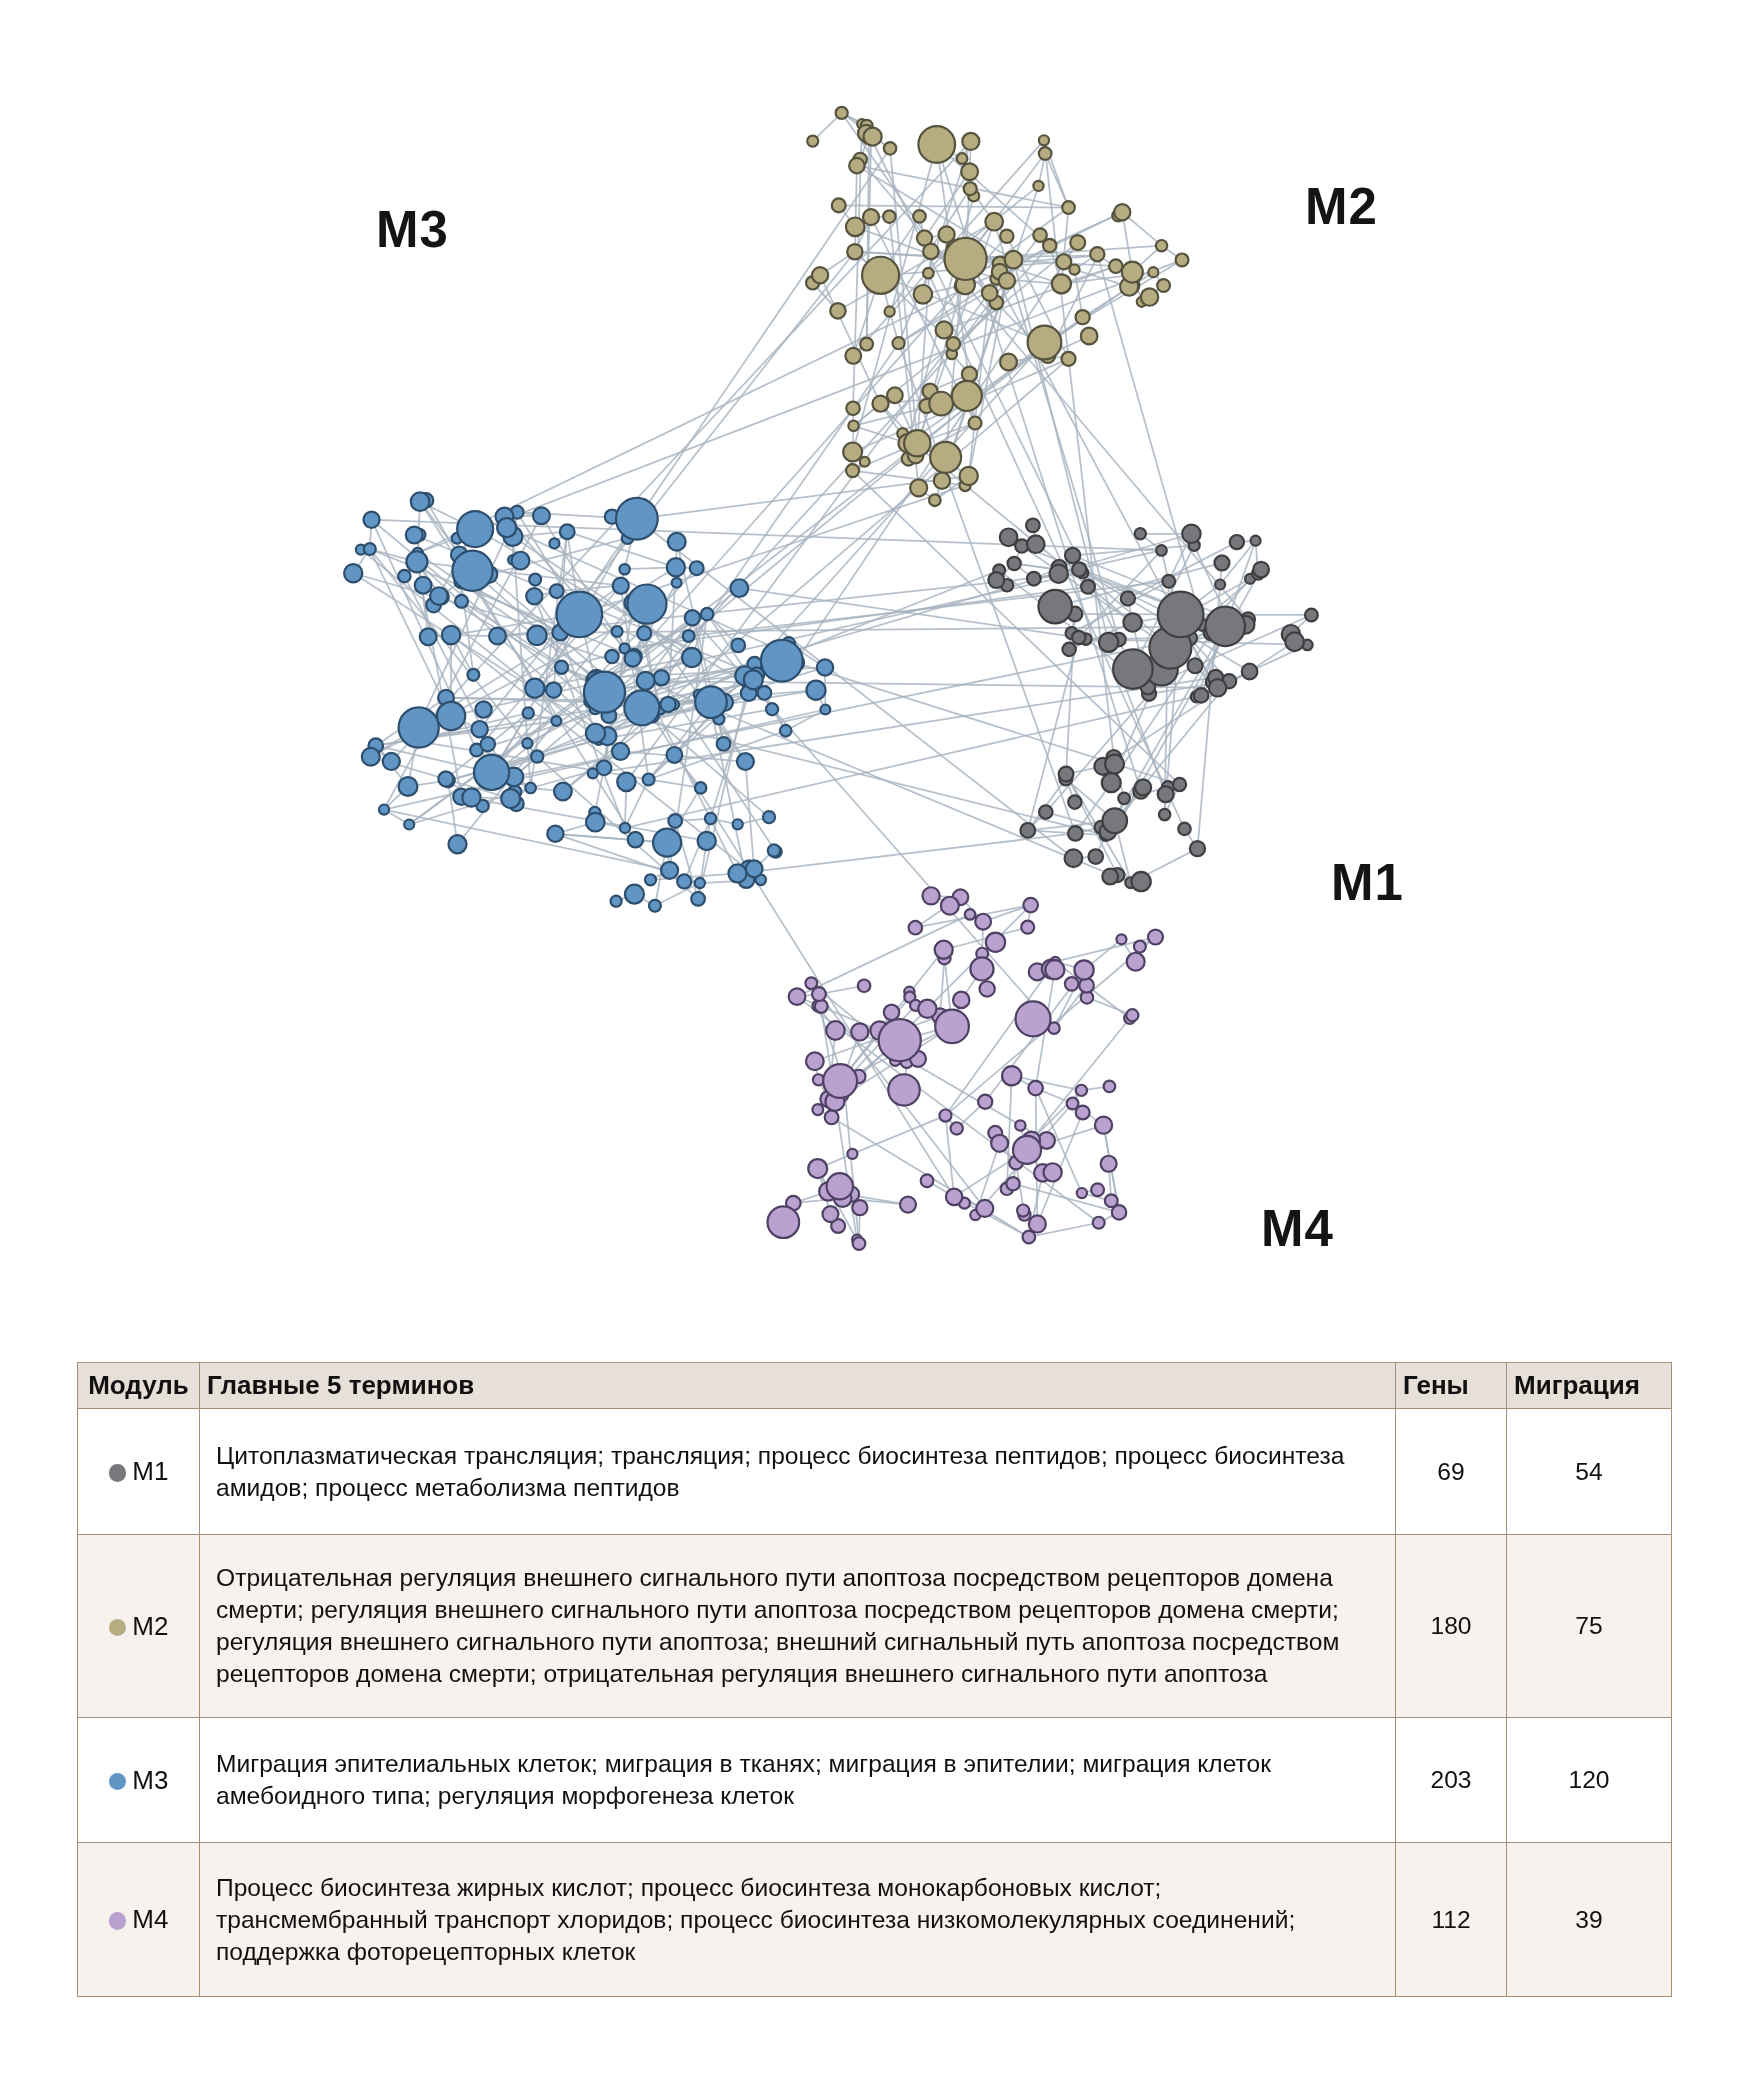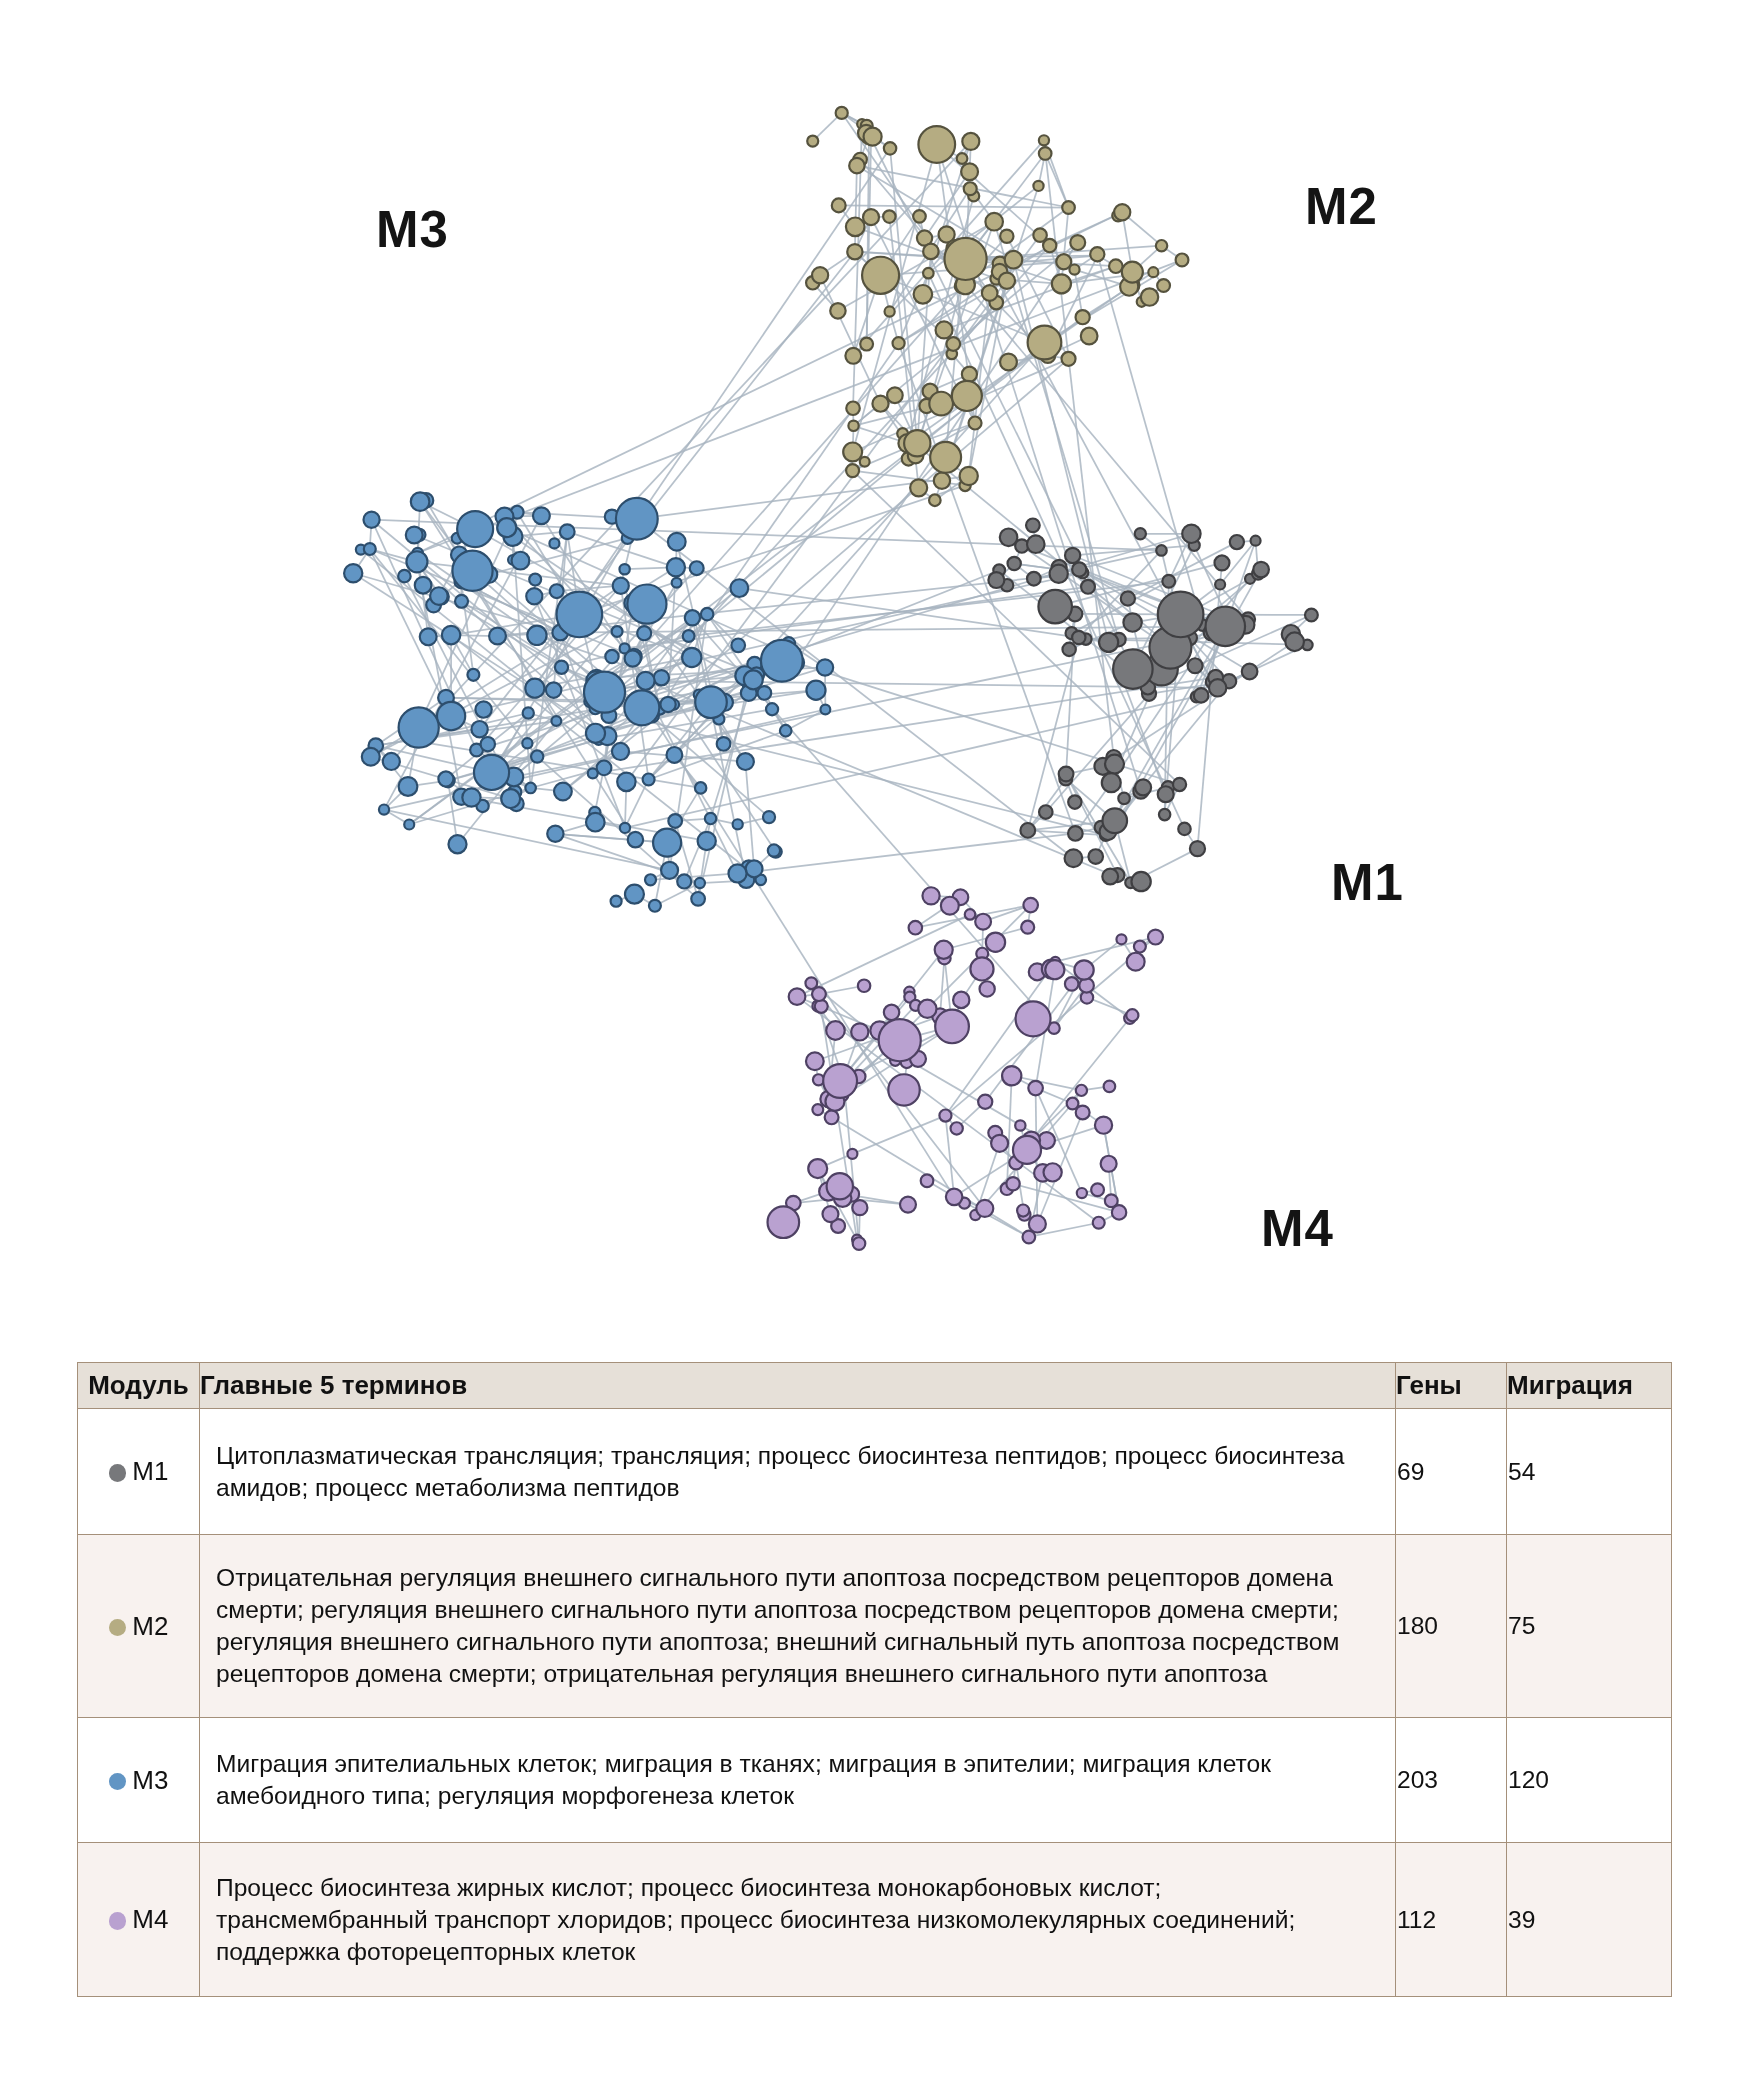--- a/index.html
+++ b/index.html
@@ -7,27 +7,27 @@
 
   
   .figure{position:absolute;left:0;top:0;width:1738px;height:1343px;}
   .figure svg{position:absolute;left:0;top:0;}
   .net-label{position:absolute;font-weight:bold;font-size:51px;color:#141414;letter-spacing:0.9px;}
 
   
   .tbl-wrap{position:absolute;left:77px;top:1362px;width:1595px;}
   table.results{border-collapse:collapse;table-layout:fixed;width:1595px;font-size:24.6px;}
   table.results td,table.results th{border:1.8px solid #a5907a;vertical-align:middle;box-sizing:border-box;}
-  th{background:#e6e0d8;font-weight:bold;font-size:26px;padding:7px 0;}
+  th{background:#e6e0d8;font-weight:bold;font-size:26px;padding:7px 7px;}
   th.col-module{text-align:center;}
   th.col-terms{text-align:left;}
   th.col-num{text-align:left;}
   td.cell-module{text-align:center;white-space:nowrap;}
   td.cell-terms{padding:19px 16px;line-height:32px;text-align:left;}
-  td.cell-num{}
+  td.cell-num{text-align:center;}
   tr.alt{background:#f8f2ef;}
   .bullet{display:inline-block;width:17.6px;height:17.6px;border-radius:50%;margin-right:6.1px;vertical-align:-1.8px;background:#888;}
   .mod-label{font-size:26px;}
 </style>
 </head>
 <body>
 
 <div class="figure">
   <svg width="1738" height="1343" viewBox="0 0 1980 1530">
       <g stroke="#a7b3c0" stroke-width="2" stroke-opacity="0.82">

